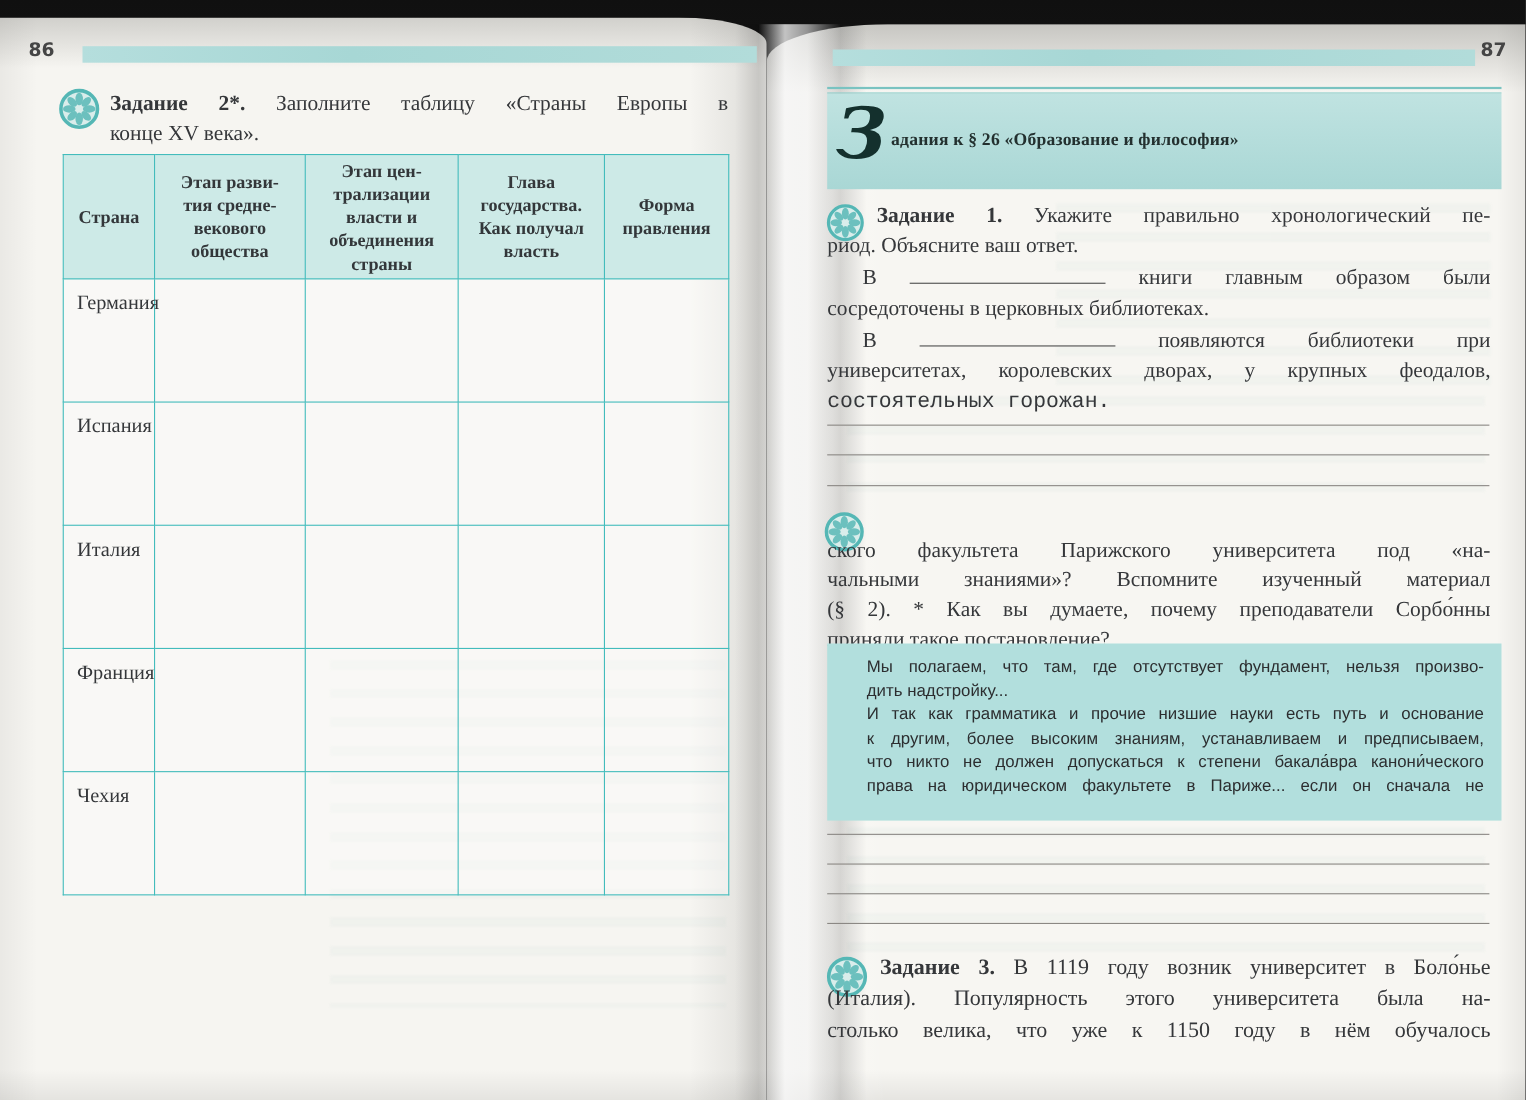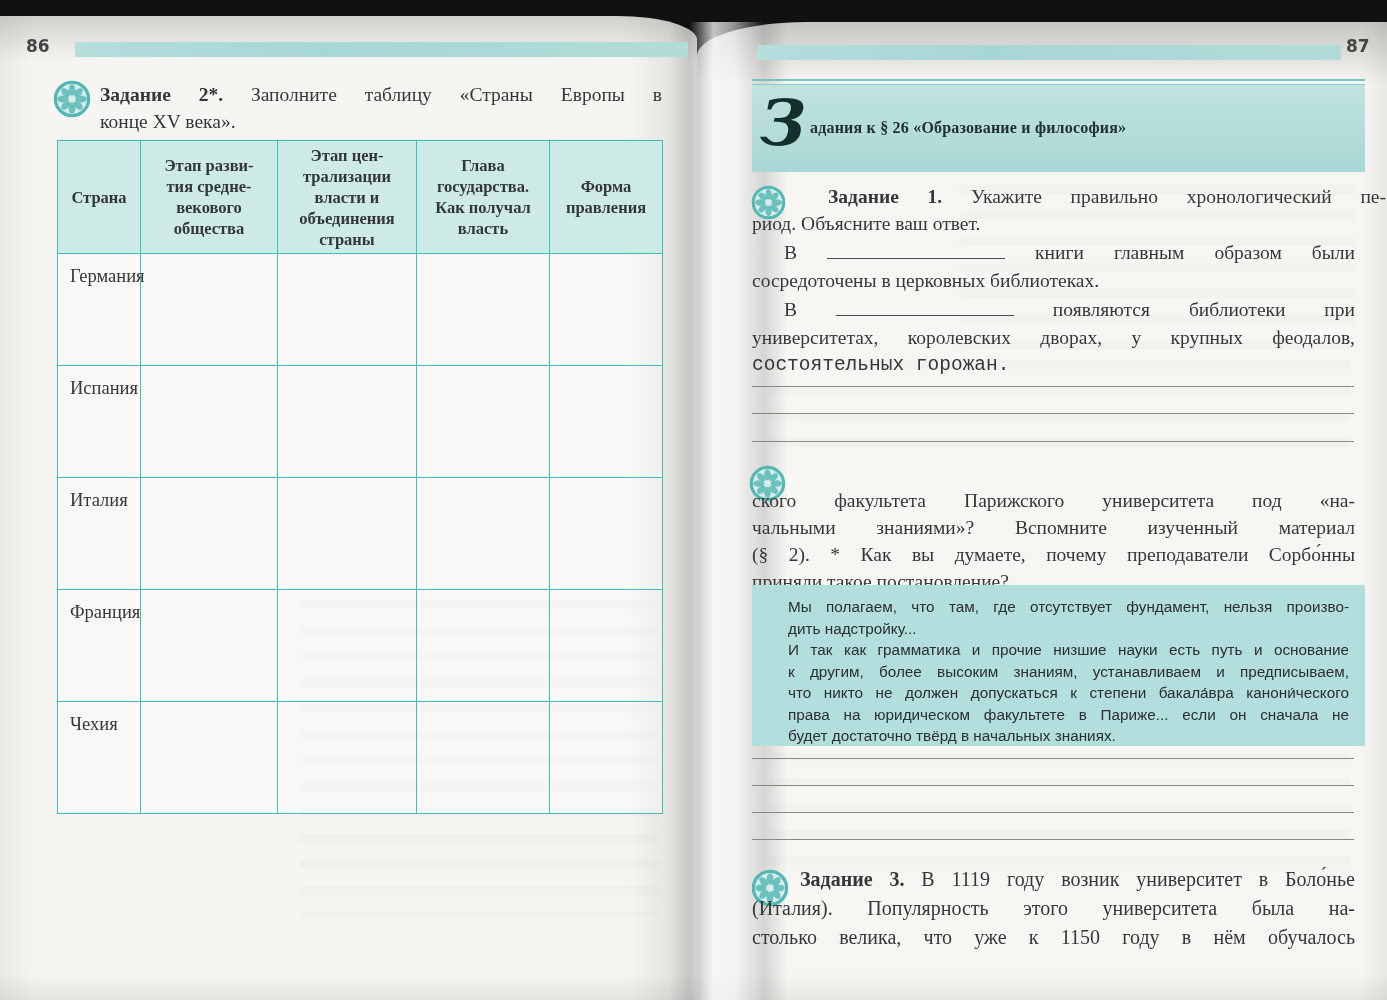--- a/index.html
+++ b/index.html
@@ -200,21 +200,21 @@
         <ellipse cx="20" cy="29.5" rx="3.6" ry="6"></ellipse>
       <ellipse cx="10.5" cy="20" rx="6" ry="3.6"></ellipse>
         <ellipse cx="29.5" cy="20" rx="6" ry="3.6"></ellipse>
       <ellipse cx="13.3" cy="13.3" rx="3.4" ry="5.6" transform="rotate(-45 13.3 13.3)"></ellipse>
       <ellipse cx="26.7" cy="13.3" rx="3.4" ry="5.6" transform="rotate(45 26.7 13.3)"></ellipse>
       <ellipse cx="13.3" cy="26.7" rx="3.4" ry="5.6" transform="rotate(45 13.3 26.7)"></ellipse>
       <ellipse cx="26.7" cy="26.7" rx="3.4" ry="5.6" transform="rotate(-45 26.7 26.7)"></ellipse>
     </g>
     <circle cx="20" cy="20" r="2.6" fill="#d9edeb"></circle>
   </svg>
-  <div class="abs line j" style="left:797px;top:183px;width:558px;margin-left:31px;">
+  <div class="abs line j" style="left:797px;top:183px;width:558px;">
     <span class="b">Задание 1.</span>
     <span>Укажите правильно хронологический пе-</span>
   </div>
   <div class="abs line" style="left:752px;top:210px;">риод. Объясните ваш ответ.</div>
 
   <div class="abs line j" style="left:752px;top:239px;width:603px;text-indent:32px;">
     <span>В</span>
     <span class="blank"></span>
     <span>книги главным образом были</span>
   </div>
@@ -251,21 +251,20 @@
   <div class="abs line j" style="left:752px;top:541px;width:603px;">(§ 2). * Как вы думаете, почему преподаватели Сорбо́нны</div>
   <div class="abs line" style="left:752px;top:568px;">приняли такое постановление?</div>
 
   <div class="abs quote" style="left:752px;top:585px;width:613px;height:161px;">
     <div class="qline j">Мы полагаем, что там, где отсутствует фундамент, нельзя произво-</div>
     <div class="qline">дить надстройку...</div>
     <div class="qline j">И так как грамматика и прочие низшие науки есть путь и основание</div>
     <div class="qline j">к другим, более высоким знаниям, устанавливаем и предписываем,</div>
     <div class="qline j">что никто не должен допускаться к степени бакала́вра канони́ческого</div>
     <div class="qline j">права на юридическом факультете в Париже... если он сначала не</div>
-    <div class="qline">будет достаточно твёрд в начальных знаниях.</div>
   </div>
 
   <div class="abs rule" style="left:752px;top:758px;width:602px;"></div>
   <div class="abs rule" style="left:752px;top:785px;width:602px;"></div>
   <div class="abs rule" style="left:752px;top:812px;width:602px;"></div>
   <div class="abs rule" style="left:752px;top:839px;width:602px;"></div>
 
   <svg class="abs rosette" style="left:751px;top:869px;" width="38" height="38" viewBox="0 0 40 40">
     <circle cx="20" cy="20" r="17.5" fill="#d9edeb" stroke="#55b7b5" stroke-width="3.4"></circle>
     <g fill="#6cc0be">

